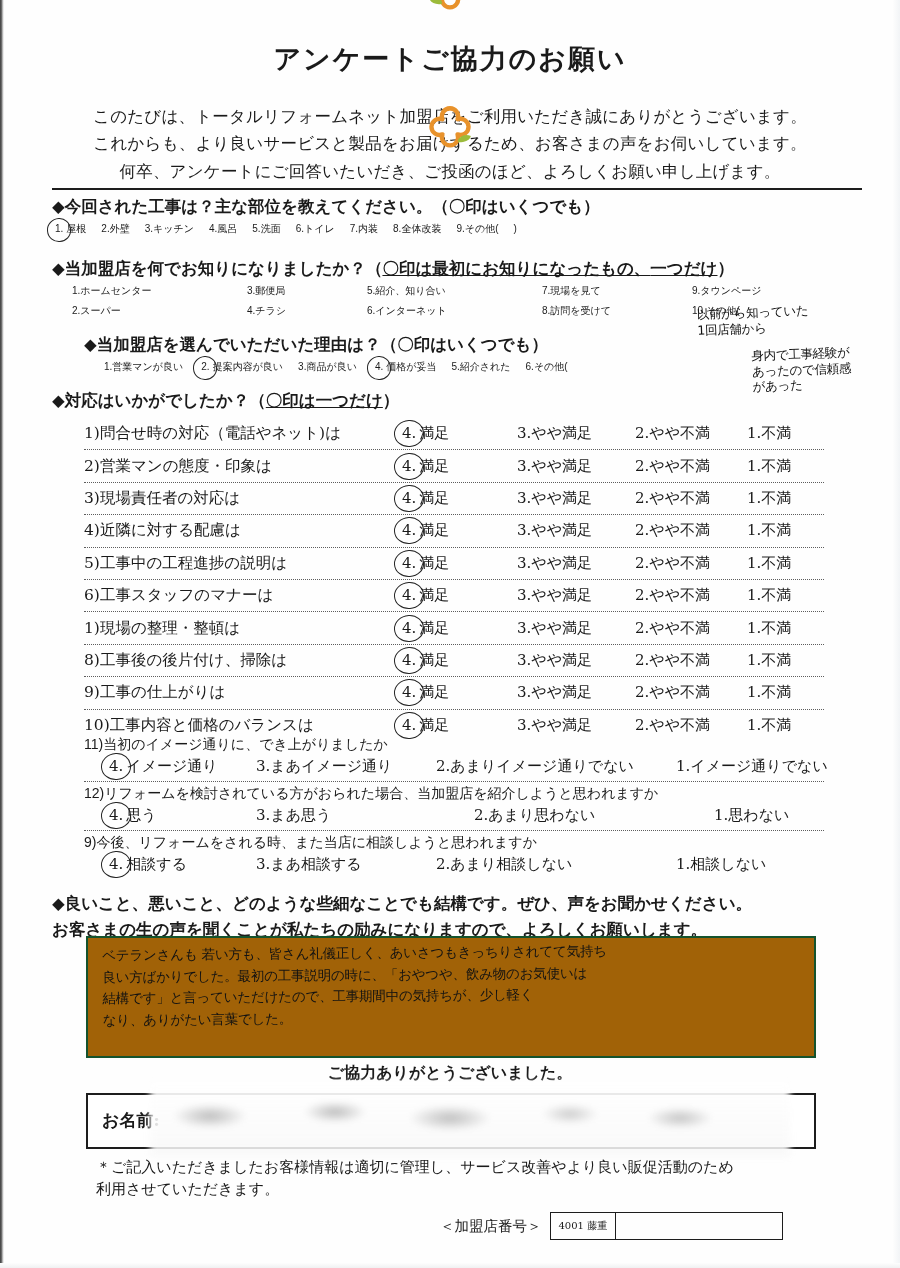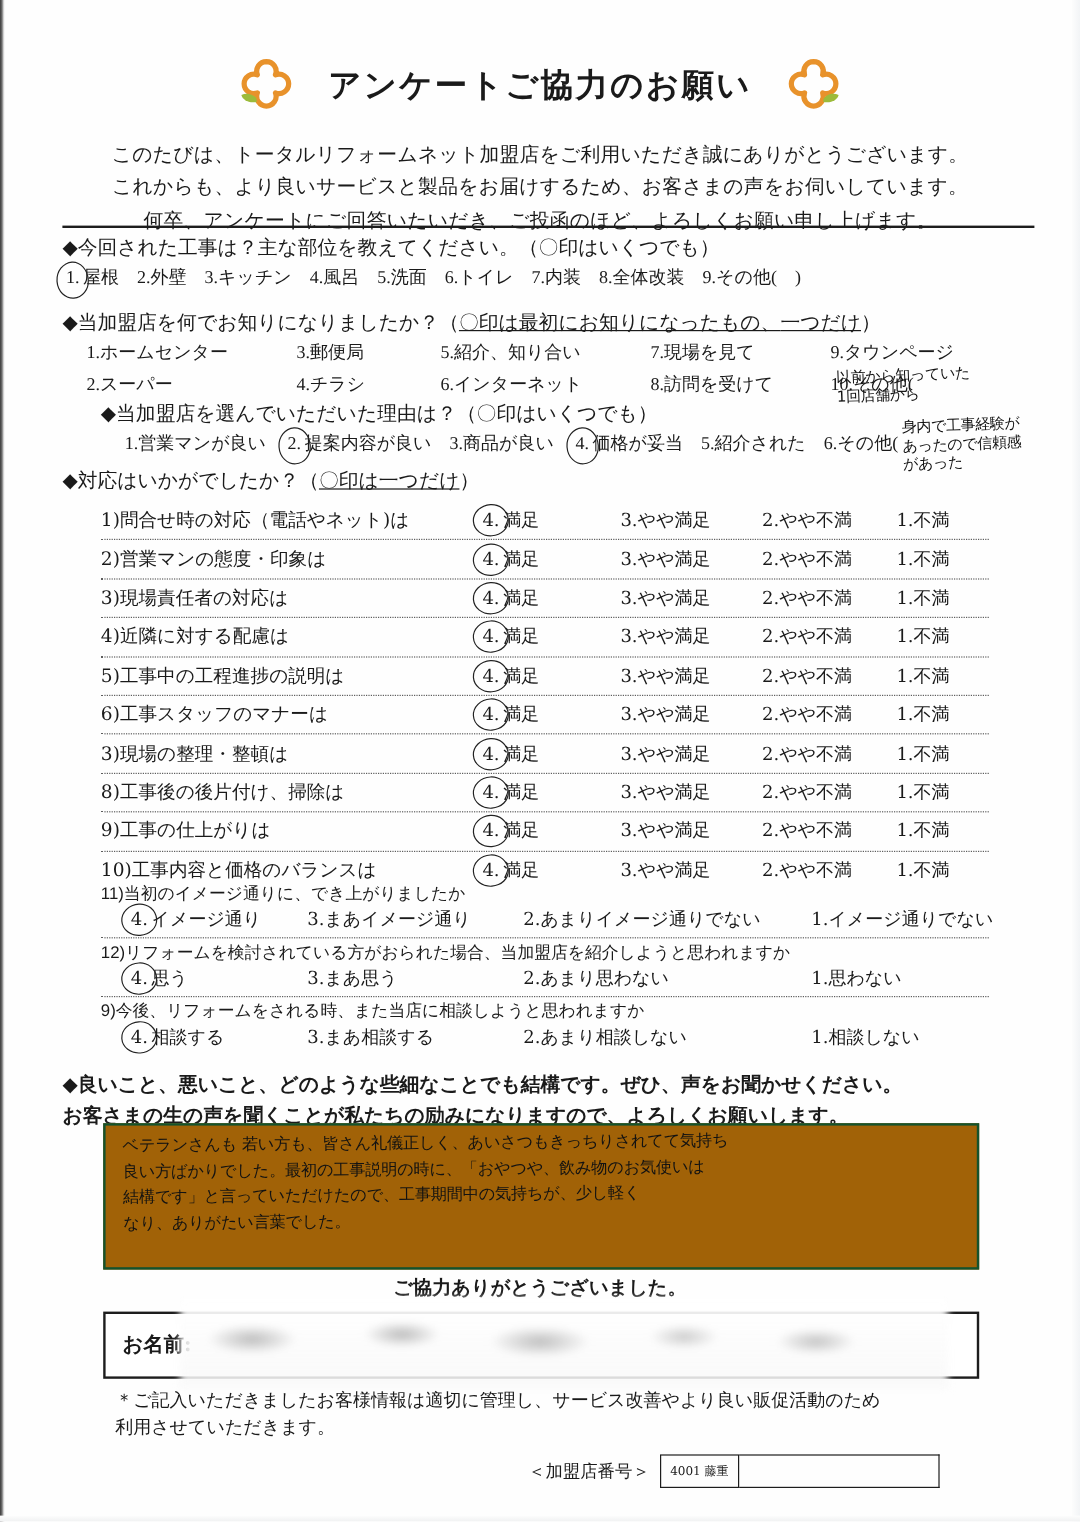--- a/index.html
+++ b/index.html
@@ -13,37 +13,37 @@
   
   .edge-left{position:absolute;left:0;top:0;width:4px;height:1268px;
     background:linear-gradient(to right,#3a3a3a 0%,#6f6f6f 40%,#d8d8d8 75%,#fdfdfd 100%);}
   .edge-right{position:absolute;right:0;top:0;width:7px;height:1268px;
     background:linear-gradient(to left,#f2f4f6 0%,#f8f9fa 55%,#fdfdfd 100%);}
   .edge-bottom{position:absolute;left:0;bottom:0;width:900px;height:5px;
     background:linear-gradient(to top,#f0f1f2,#fdfdfd);}
 
   
   .header{position:absolute;left:0;top:0;width:900px;}
-  .title-row{display:flex;align-items:center;justify-content:center;gap:22px;height:82px;padding-top:30px;}
+  .title-row{display:flex;align-items:center;justify-content:center;gap:22px;height:82px;padding-top:18px;flex-direction:column;}
   .doc-title{font-size:27px;font-weight:bold;letter-spacing:2px;white-space:nowrap;
     font-family:"DejaVu Sans",sans-serif;}
   .flower{width:58px;height:58px;position:relative;flex:0 0 auto;}
   .intro{text-align:center;margin-top:6px;}
   .intro p{margin:0 0 5px 0;font-size:16.5px;letter-spacing:0.2px;line-height:1.35;
     font-family:"DejaVu Serif","Liberation Serif",serif;}
   .rule{position:absolute;left:52px;top:188px;width:810px;height:0;
     border-top:2px solid #1d1d1d;}
 
   
   .qsec{position:absolute;left:52px;width:812px;}
-  .qhead{font-size:16.5px;font-weight:normal;line-height:1.3;white-space:nowrap;
+  .qhead{font-size:16.5px;font-weight:bold;line-height:1.3;white-space:nowrap;
     font-family:"DejaVu Serif","Liberation Serif",serif;}
   .qhead .u{text-decoration:underline;}
-  .opts{font-size:15px;line-height:1.45;margin-top:5px;white-space:nowrap;
-    font-family:Liberation Serif, serif;}
+  .opts{font-size:10px;line-height:1.45;margin-top:5px;white-space:nowrap;
+    font-family:Liberation Sans, sans-serif;}
   .opt{display:inline-block;margin-right:15px;}
   
   .circled{position:relative;display:inline-block;padding:0 3px;}
   .circled::after{content:"";position:absolute;left:-5px;top:-4px;right:-5px;bottom:-5px;
     border:1.7px solid #222;border-radius:52% 48% 50% 50%/50% 52% 48% 50%;
     transform:rotate(-4deg);pointer-events:none;}
 
   
   .hand{font-family:"DejaVu Sans",sans-serif;font-size:12.5px;color:#111;
     line-height:1.25;letter-spacing:-0.3px;transform:rotate(-2.2deg);white-space:pre-line;}
@@ -218,21 +218,21 @@
       <div class="trow">
         <div class="tlabel">6)工事スタッフのマナーは</div>
         <div class="tans">
           <div class="cell c1"><span class="circled">4.</span><span>満足</span></div>
           <div class="cell c2"><span>3.</span><span>やや満足</span></div>
           <div class="cell c3"><span>2.</span><span>やや不満</span></div>
           <div class="cell c4"><span>1.</span><span>不満</span></div>
         </div>
       </div>
       <div class="trow">
-        <div class="tlabel">3)現場の整理・整頓は</div>
+        <div class="tlabel">1)現場の整理・整頓は</div>
         <div class="tans">
           <div class="cell c1"><span class="circled">4.</span><span>満足</span></div>
           <div class="cell c2"><span>3.</span><span>やや満足</span></div>
           <div class="cell c3"><span>2.</span><span>やや不満</span></div>
           <div class="cell c4"><span>1.</span><span>不満</span></div>
         </div>
       </div>
       <div class="trow">
         <div class="tlabel">8)工事後の後片付け、掃除は</div>
         <div class="tans">
@@ -262,21 +262,21 @@
       </div>
     </div>
 
   <div style="position:absolute;left:84px;top:733px;width:740px;" id="wide-questions">
       <div class="wideblock">
         <div class="wq">11)当初のイメージ通りに、でき上がりましたか</div>
         <div class="wopts"><span class="o" style="width: 150px;"><span class="circled">4.</span><span>イメージ通り</span></span><span class="o" style="width: 180px;"><span>3.</span><span>まあイメージ通り</span></span><span class="o" style="width: 240px;"><span>2.</span><span>あまりイメージ通りでない</span></span><span class="o"><span>1.</span><span>イメージ通りでない</span></span></div>
       </div>
       <div class="wideblock">
         <div class="wq">12)リフォームを検討されている方がおられた場合、当加盟店を紹介しようと思われますか</div>
-        <div class="wopts"><span class="o" style="width: 150px;"><span class="circled">4.</span><span>思う</span></span><span class="o" style="width: 180px;"><span>3.</span><span>まあ思う</span></span><span class="o" style="width: 240px;"><span>2.</span><span>あまり思わない</span></span><span class="o"><span>1.</span><span>思わない</span></span></div>
+        <div class="wopts"><span class="o" style="width: 150px;"><span class="circled">4.</span><span>思う</span></span><span class="o" style="width: 180px;"><span>3.</span><span>まあ思う</span></span><span class="o" style="width: 240px; margin-left: 38px;"><span>2.</span><span>あまり思わない</span></span><span class="o"><span>1.</span><span>思わない</span></span></div>
       </div>
       <div class="wideblock">
         <div class="wq">9)今後、リフォームをされる時、また当店に相談しようと思われますか</div>
         <div class="wopts"><span class="o" style="width: 150px;"><span class="circled">4.</span><span>相談する</span></span><span class="o" style="width: 180px;"><span>3.</span><span>まあ相談する</span></span><span class="o" style="width: 240px;"><span>2.</span><span>あまり相談しない</span></span><span class="o"><span>1.</span><span>相談しない</span></span></div>
       </div>
     </div>
 
   <div class="comment-head">
     <p>◆良いこと、悪いこと、どのような些細なことでも結構です。ぜひ、声をお聞かせください。</p>
     <p>お客さまの生の声を聞くことが私たちの励みになりますので、よろしくお願いします。</p>

